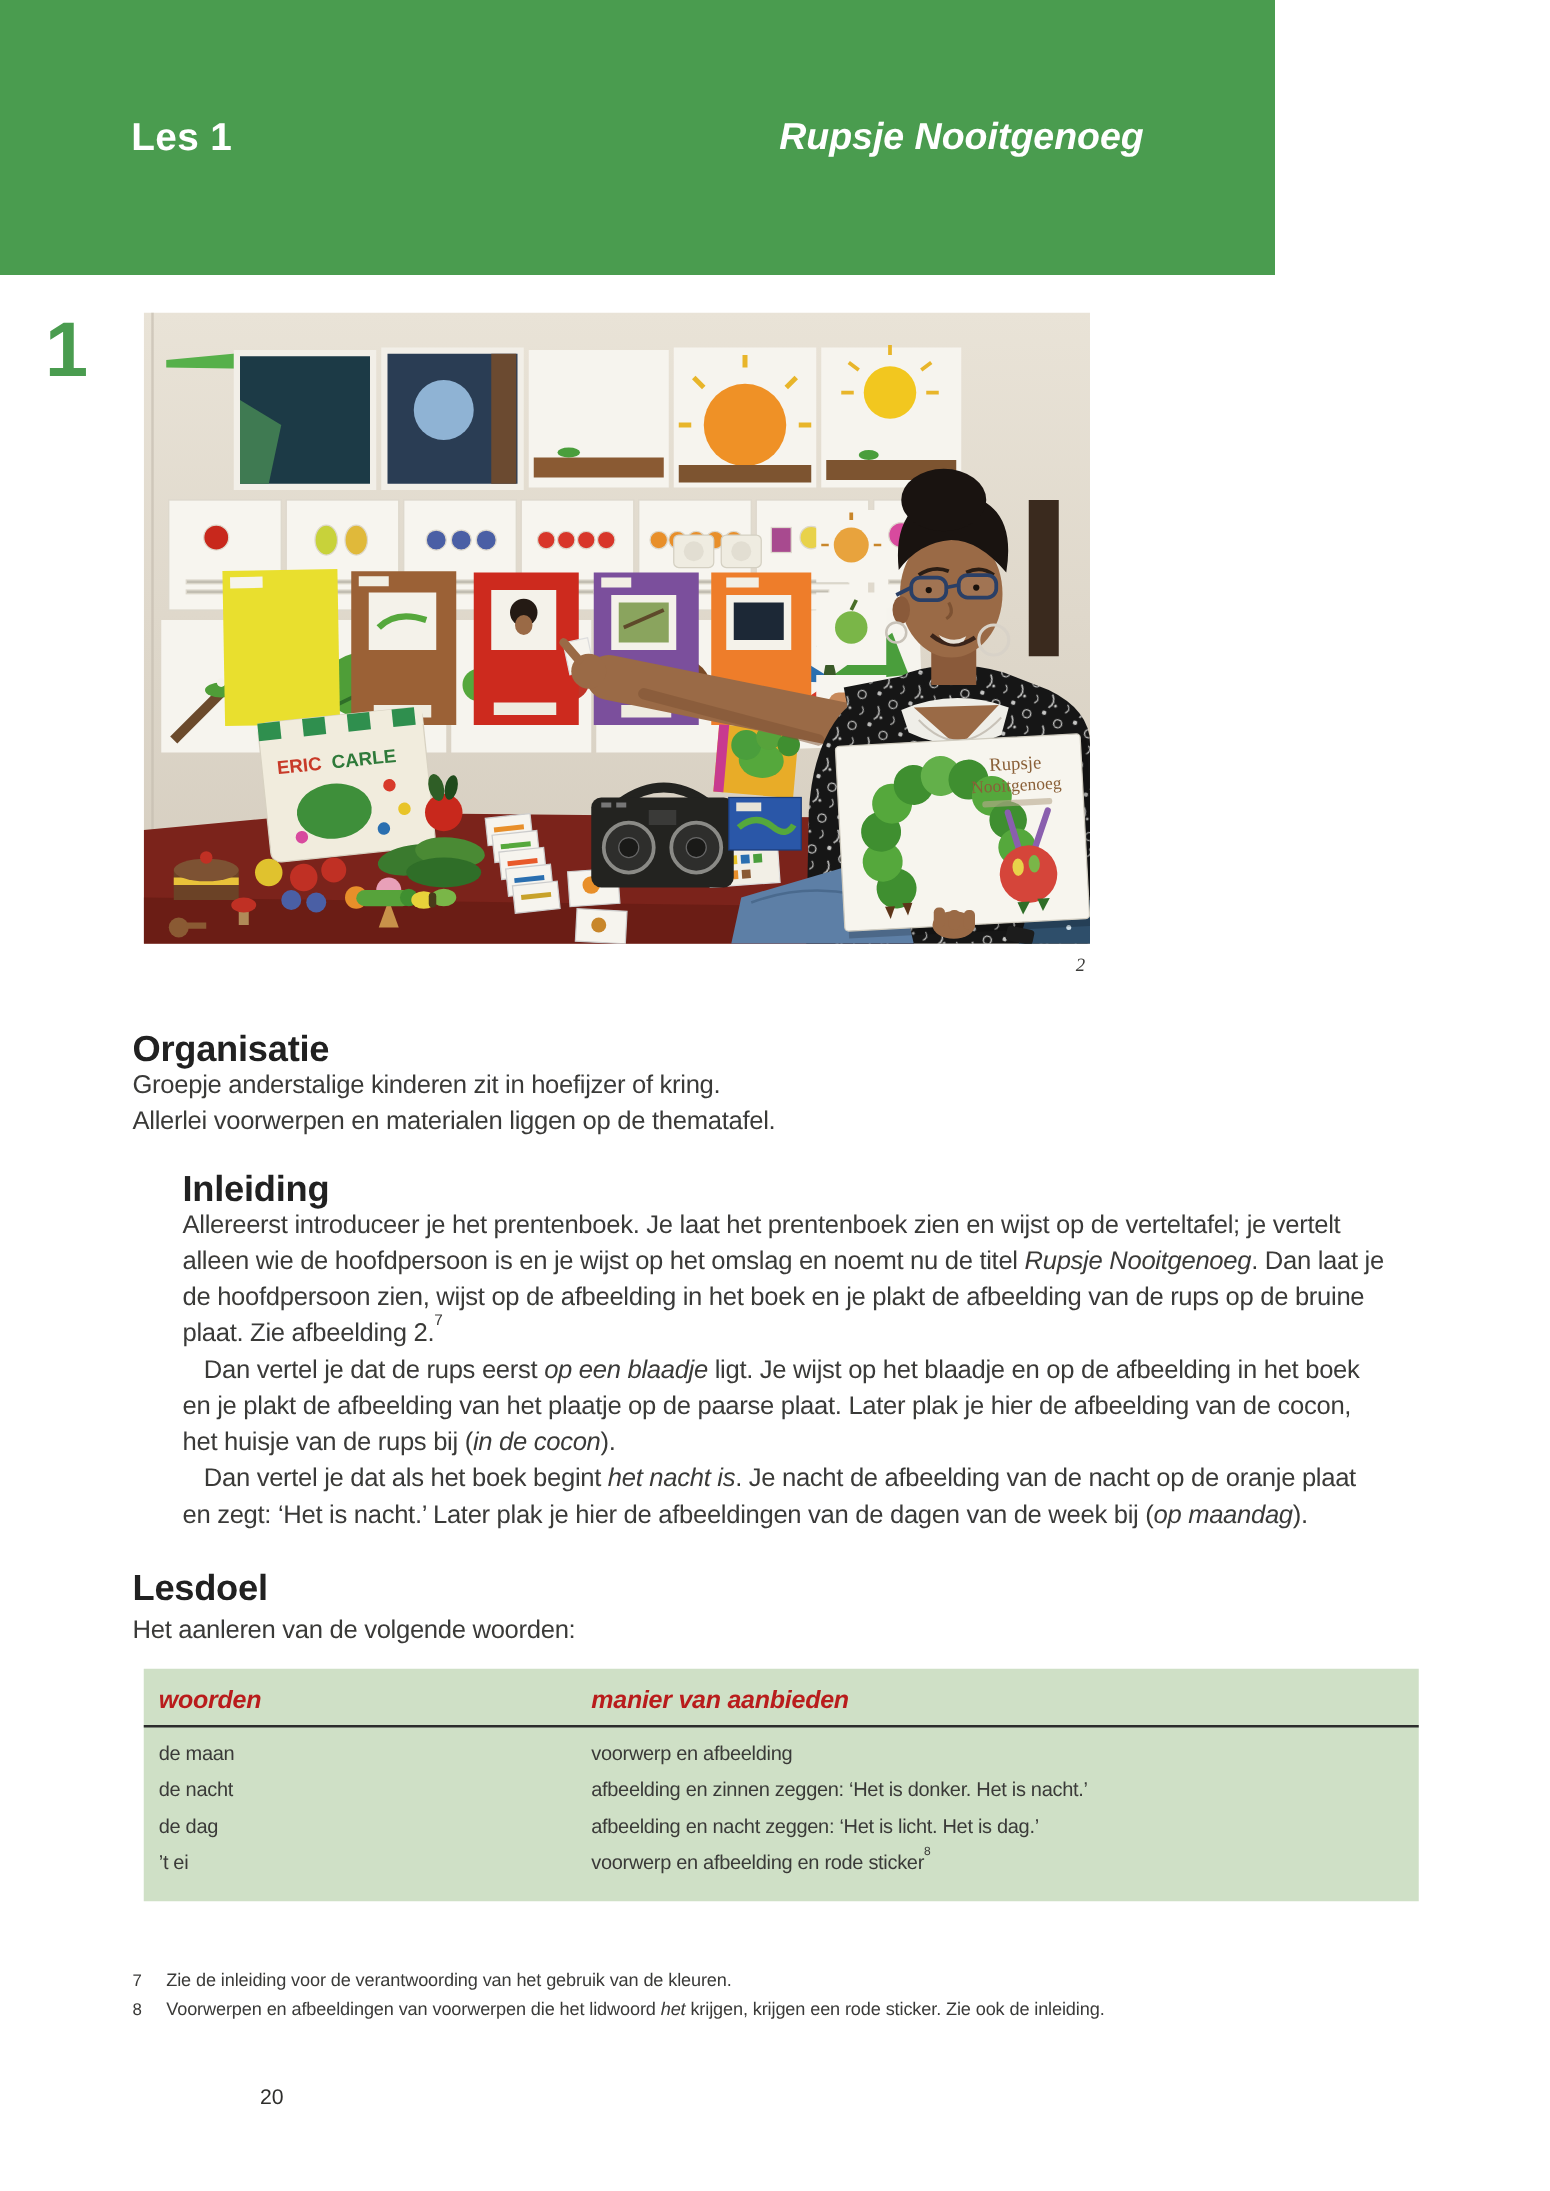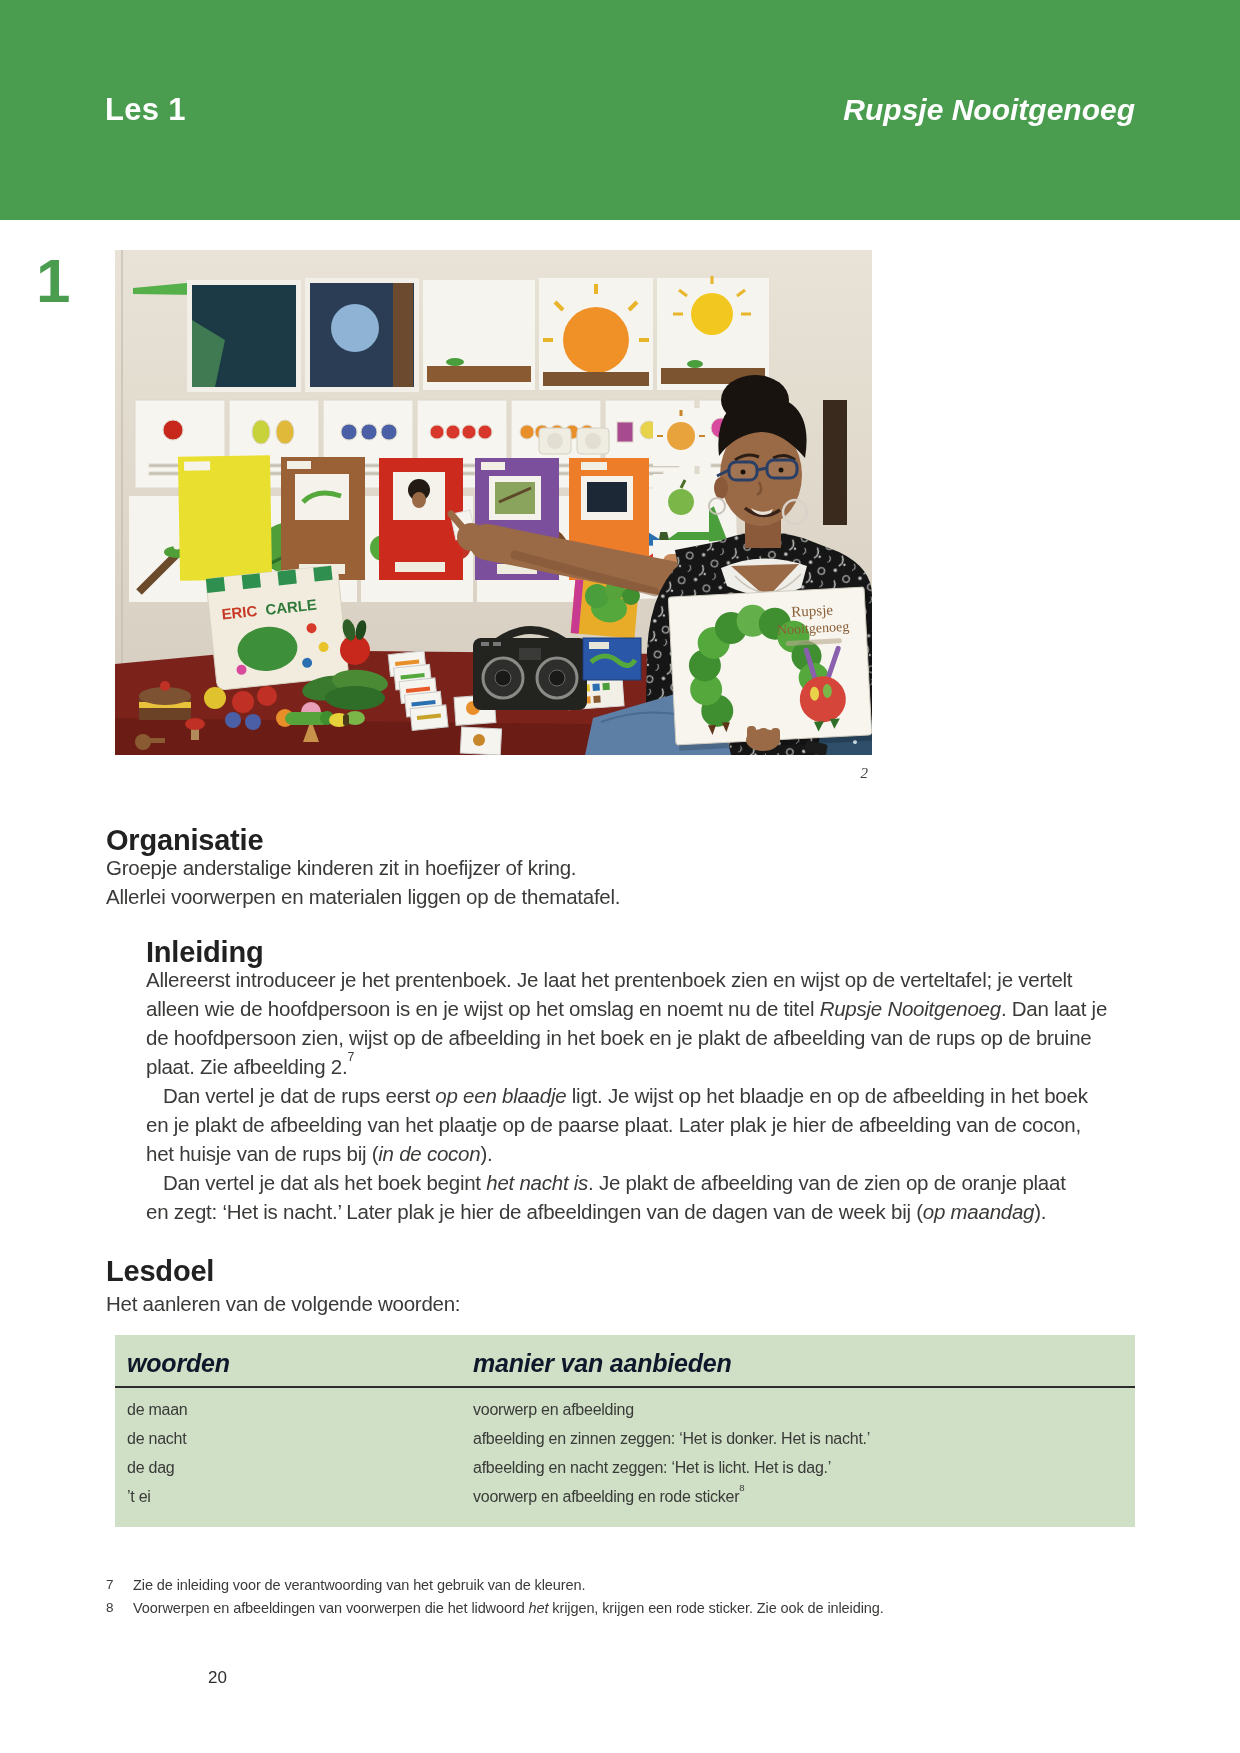--- a/index.html
+++ b/index.html
@@ -1,19 +1,19 @@
 <!DOCTYPE html>
 <html><head>
 <meta charset="utf-8">
 <style>
   html,body{margin:0;padding:0;background:#ffffff;}
   .page{position:relative;width:1240px;height:1753px;background:#fff;overflow:hidden;
         font-family:"Liberation Sans",sans-serif;color:#3a3a38;}
   
-  .band{position:absolute;left:0;top:0;width:1240px;height:220px;background:#4a9c4f;
+  .band{position:absolute;left:0;top:0;width:1020px;height:220px;background:#4a9c4f;
         display:flex;align-items:center;justify-content:space-between;
         padding:0 105px;box-sizing:border-box;}
   .band .lesson{font-size:31px;font-weight:bold;color:#fff;letter-spacing:.3px;}
   .band .btitle{font-size:30px;font-weight:bold;font-style:italic;color:#fff;}
   
   .chapnum{position:absolute;left:36px;top:250px;font-size:62px;line-height:1;
            font-weight:bold;color:#4a9c4f;}
   
   .photo{position:absolute;left:115px;top:250px;width:757px;height:505px;}
   .photo svg{display:block;}
@@ -26,22 +26,22 @@
   .line{font-size:20.5px;line-height:29px;letter-spacing:-.25px;white-space:nowrap;color:#3a3a38;}
   .line.indent{padding-left:17px;}
   em{font-style:italic;}
   sup{font-size:.6em;line-height:0;position:relative;top:-.45em;}
   .sec-inleiding{margin-top:28px;margin-left:40px;}
   .sec-lesdoel{margin-top:32px;}
   .sec-lesdoel .line{margin-top:5px;}
   
   .wtable{margin:17px 0 0 9px;width:1020px;background:#cfe0c6;padding:12px 0 16px 0;
           box-sizing:border-box;}
-  .thead{display:flex;padding:2px 0 8px 12px;font-size:25px;font-weight:bold;
-         font-style:italic;color:#0f172a;letter-spacing:-.2px;}
+  .thead{display:flex;padding:2px 0 8px 12px;font-size:20px;font-weight:bold;
+         font-style:italic;color:#b91c1c;letter-spacing:-.2px;}
   .th1{width:346px;flex:none;}
   .rule{height:2px;background:#2c2c2c;}
   .tbody{padding-top:7px;}
   .tr{display:flex;padding-left:12px;font-size:16px;line-height:29px;letter-spacing:-.25px;}
   .td1{width:346px;flex:none;}
   
   .fnotes{position:absolute;left:106px;top:1574px;width:1030px;}
   .fn{display:flex;font-size:14.5px;line-height:22.5px;color:#3a3a38;letter-spacing:-.1px;}
   .fn-num{width:27px;flex:none;font-size:13.5px;}
   
@@ -447,21 +447,21 @@
     <div class="sec-inleiding">
       <h3>Inleiding</h3>
       <div>
           <div class="line"><span>Allereerst introduceer je het prentenboek. Je laat het prentenboek zien en wijst op de verteltafel; je vertelt</span></div>
           <div class="line"><span>alleen wie de hoofdpersoon is en je wijst op het omslag en noemt nu de titel </span><em>Rupsje Nooitgenoeg</em><span>. Dan laat je</span></div>
           <div class="line"><span>de hoofdpersoon zien, wijst op de afbeelding in het boek en je plakt de afbeelding van de rups op de bruine</span></div>
           <div class="line"><span>plaat. Zie afbeelding 2.</span><sup>7</sup></div>
           <div class="line indent"><span>Dan vertel je dat de rups eerst </span><em>op een blaadje</em><span> ligt. Je wijst op het blaadje en op de afbeelding in het boek</span></div>
           <div class="line"><span>en je plakt de afbeelding van het plaatje op de paarse plaat. Later plak je hier de afbeelding van de cocon,</span></div>
           <div class="line"><span>het huisje van de rups bij (</span><em>in de cocon</em><span>).</span></div>
-          <div class="line indent"><span>Dan vertel je dat als het boek begint </span><em>het nacht is</em><span>. Je plakt de afbeelding van de zien op de oranje plaat</span></div>
+          <div class="line indent"><span>Dan vertel je dat als het boek begint </span><em>het nacht is</em><span>. Je nacht de afbeelding van de nacht op de oranje plaat</span></div>
           <div class="line"><span>en zegt: ‘Het is nacht.’ Later plak je hier de afbeeldingen van de dagen van de week bij (</span><em>op maandag</em><span>).</span></div>
         </div>
     </div>
     <div class="sec-lesdoel">
       <h3>Lesdoel</h3>
       <div>
           <div class="line"><span>Het aanleren van de volgende woorden:</span></div>
         </div>
     </div>
 

